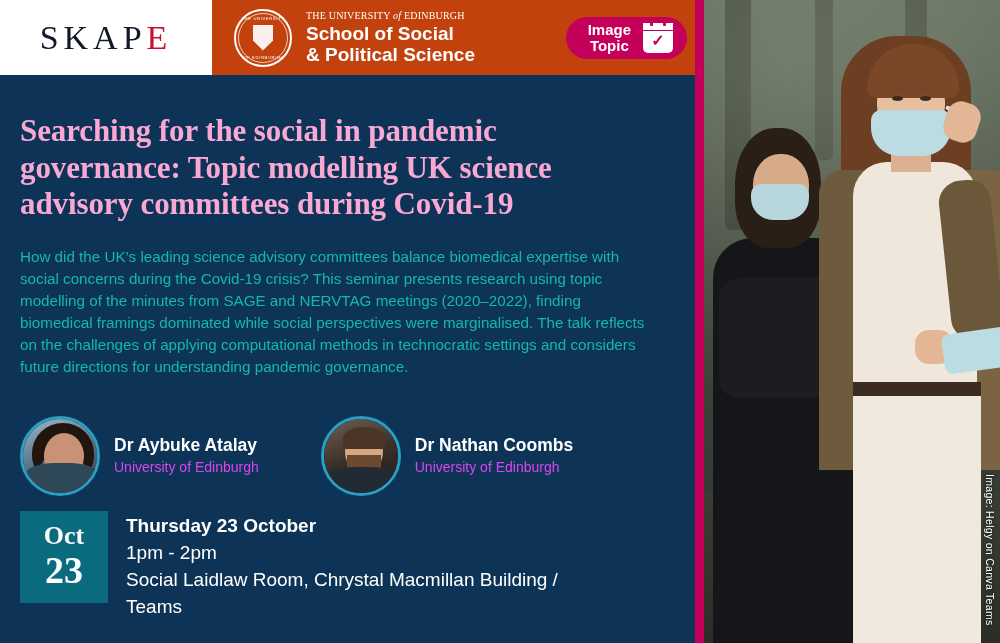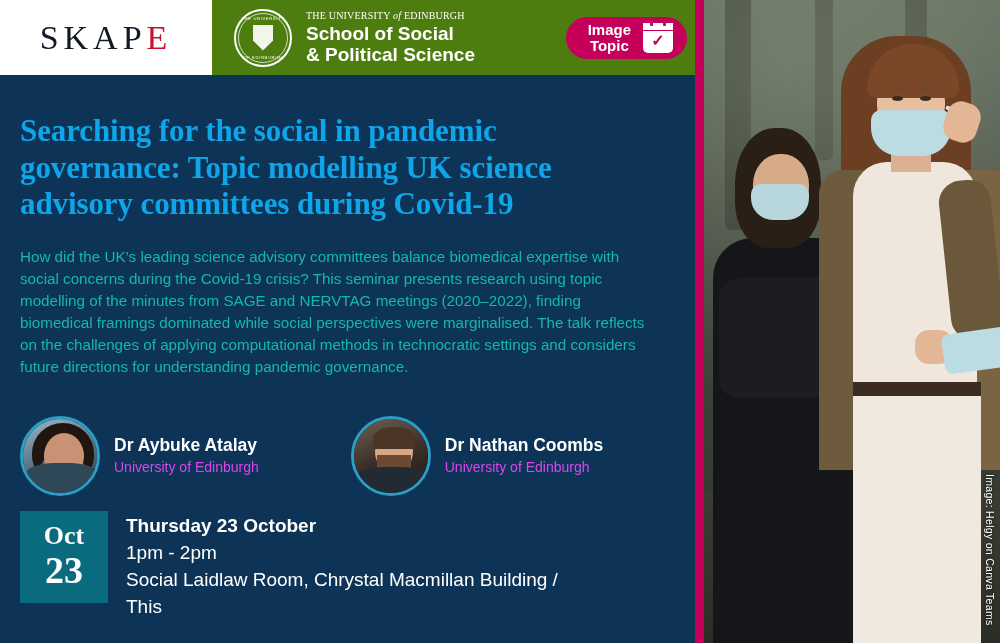--- a/index.html
+++ b/index.html
@@ -19,21 +19,21 @@
   
   .left {
     position: relative;
     width: 695px; height: 643px;
     background: #0d3457;
   }
   
   .header-band {
     position: absolute; top: 0; left: 0;
     width: 695px; height: 75px;
-    background: #4d7c0f;
+    background: #c2410c;
     display: flex;
     align-items: stretch;
   }
   .skape-box {
     width: 212px; height: 75px;
     background: #ffffff;
     display: flex; align-items: center; justify-content: center;
   }
   .skape-logo {
     font-family: "Liberation Serif", serif;
@@ -133,39 +133,39 @@
     position: absolute; top: -3px; width: 3px; height: 6px;
     background: #c4005a; border-radius: 1px;
   }
   .cal-icon .peg.l { left: 7px; }
   .cal-icon .peg.r { right: 7px; }
 
   
   .body-wrap { padding: 38px 42px 0 20px; }
   h1.title {
     font-family: "Liberation Serif", serif;
-    color: #0ea5e9;
+    color: #f9a8d4;
     font-size: 31px;
     font-weight: 700;
     line-height: 1.18;
     letter-spacing: -0.1px;
     max-width: 640px;
   }
   p.abstract {
     margin-top: 23px;
     color: #14b8a6;
     font-size: 15.2px;
     line-height: 1.45;
     max-width: 638px;
   }
   
   .speakers {
     margin-top: 38px;
     display: flex;
-    gap: 92px;
+    gap: 62px;
     align-items: center;
   }
   .speaker { display: flex; align-items: center; gap: 14px; }
   .avatar {
     width: 80px; height: 80px;
     border-radius: 50%;
     border: 3px solid #2b9ec4;
     overflow: hidden;
     position: relative;
     flex-shrink: 0;
@@ -372,21 +372,21 @@
 
     <div class="datebar">
       <div class="datebox">
         <div class="mon">Oct</div>
         <div class="day">23</div>
       </div>
       <div class="dateinfo">
         <div class="d1">Thursday 23 October</div>
         <div>1pm - 2pm</div>
         <div>Social Laidlaw Room, Chrystal Macmillan Building /</div>
-        <div>This</div>
+        <div>Teams</div>
       </div>
     </div>
 
   </div>
 
   <div class="right">
     <div class="pinkstripe"></div>
     <div class="photo">
       <div class="sky"></div>
       <div class="tree t1"></div>

